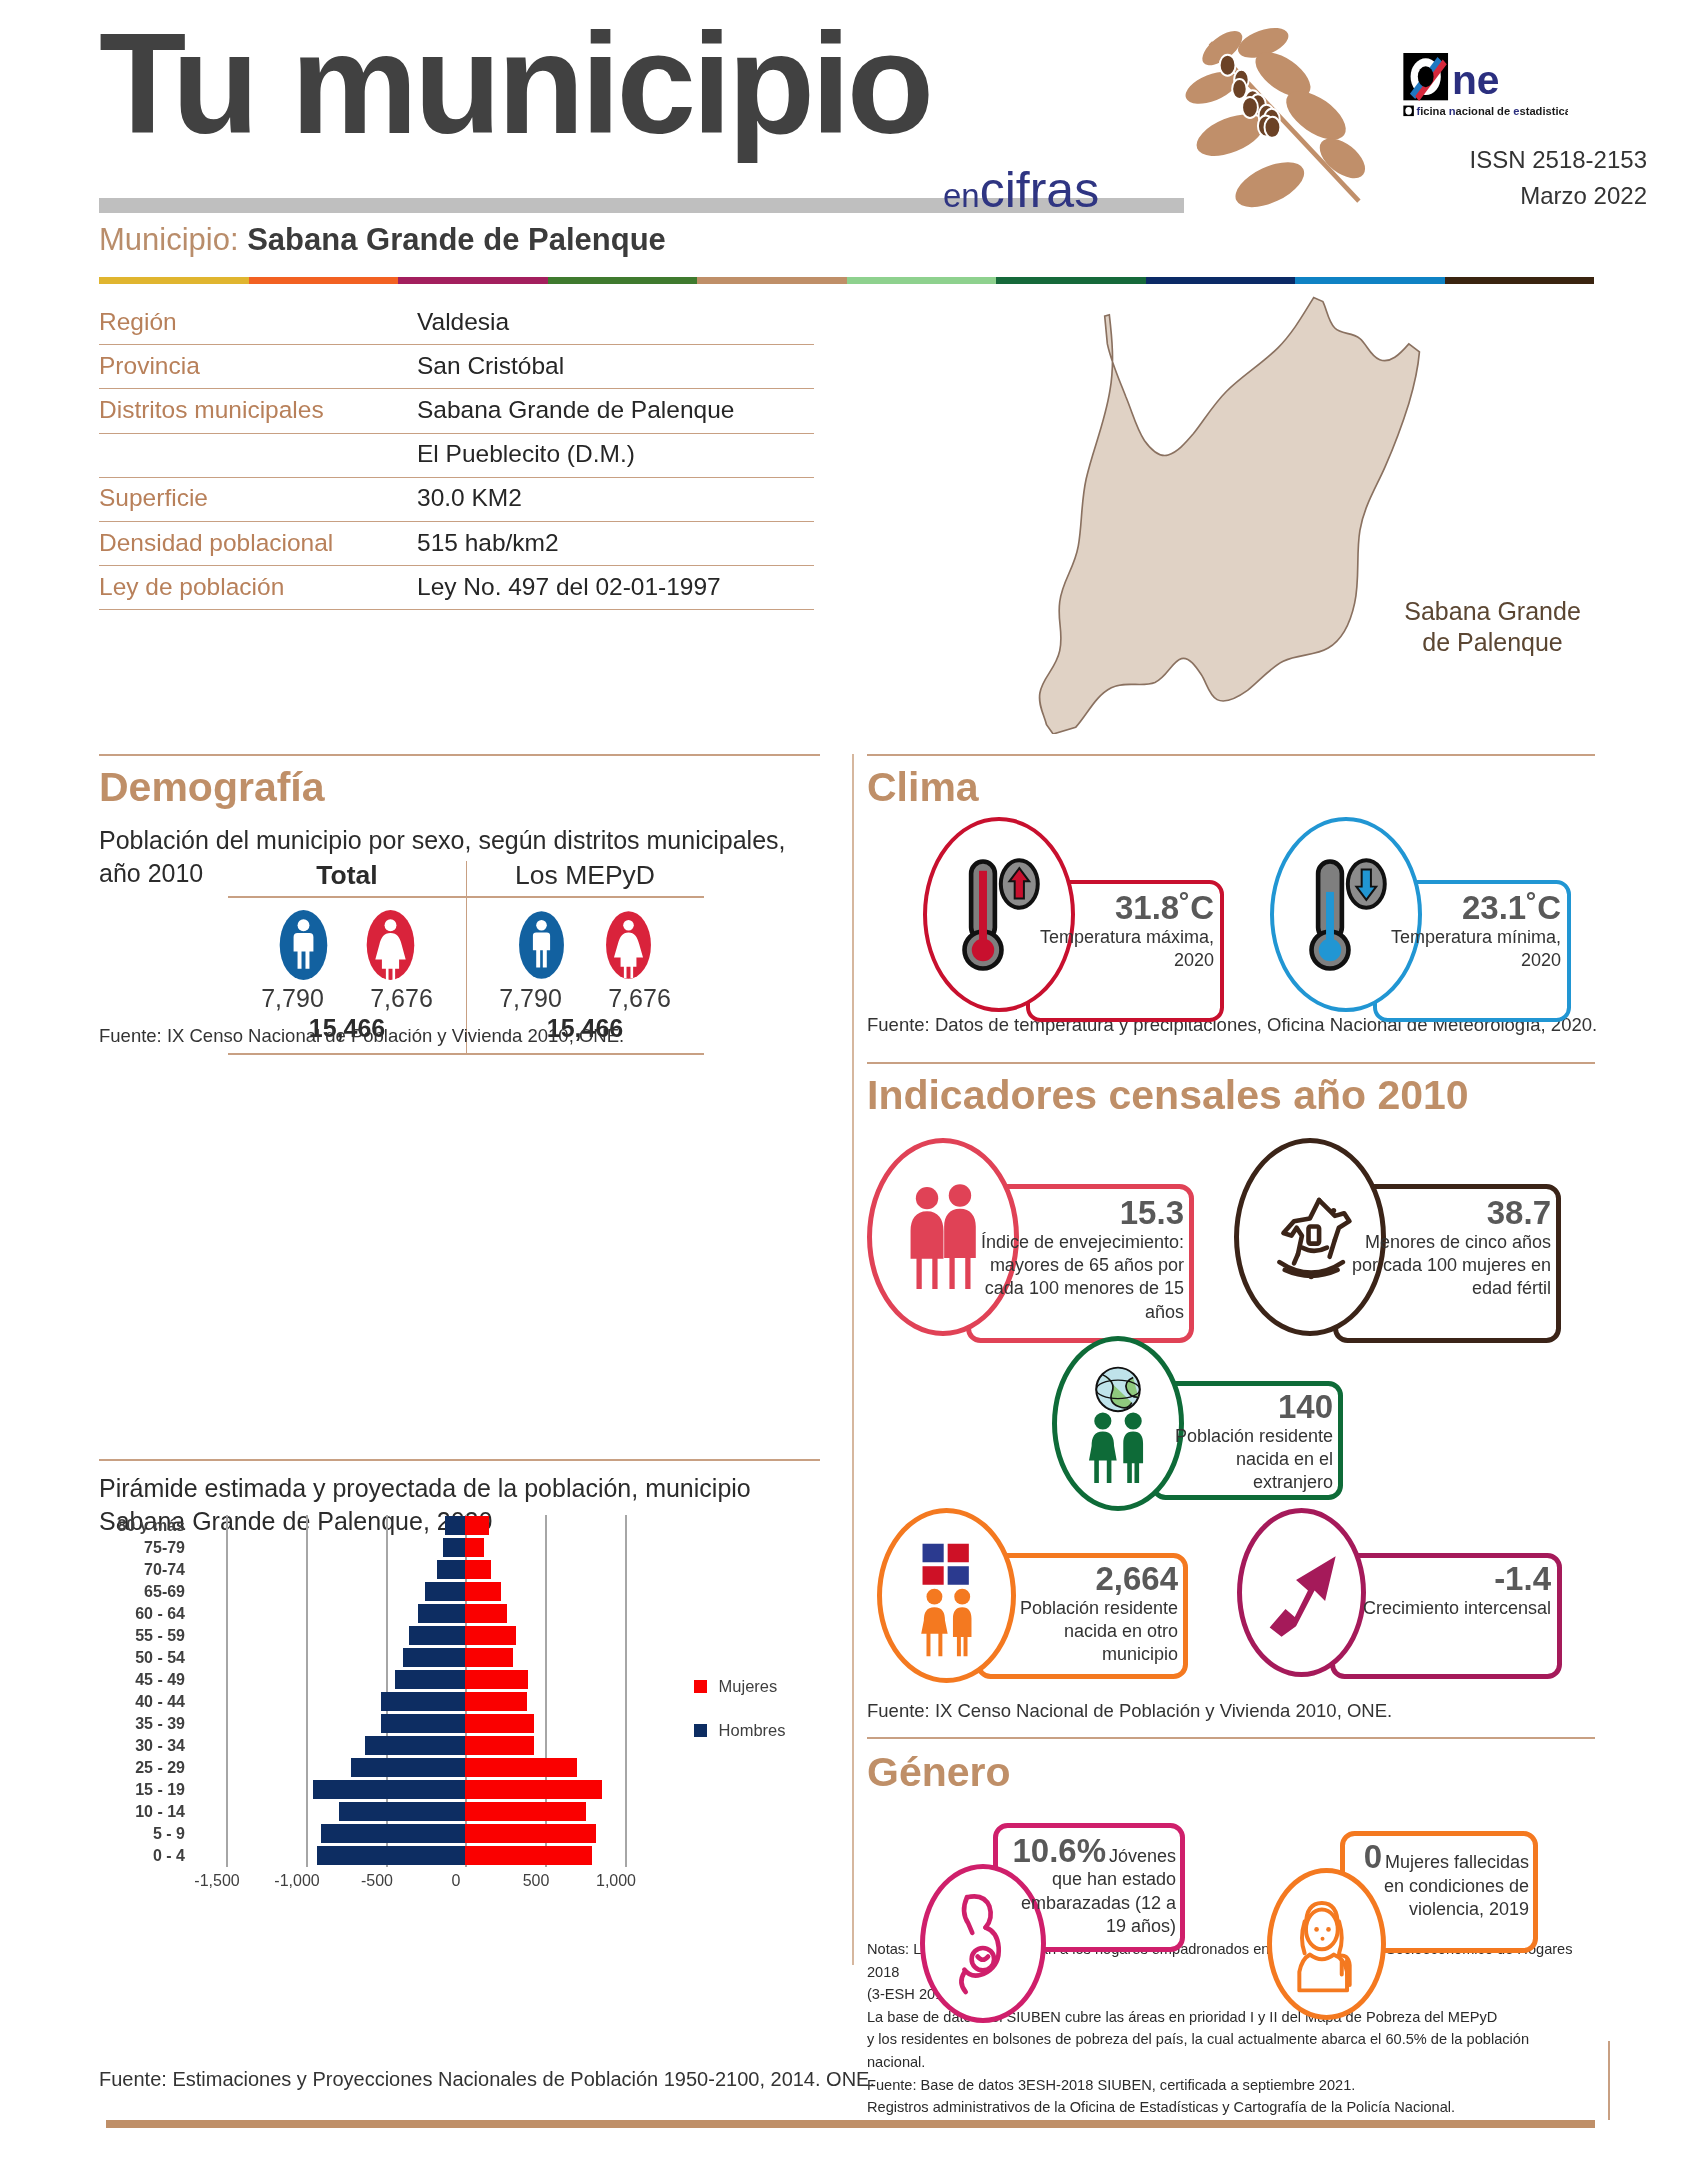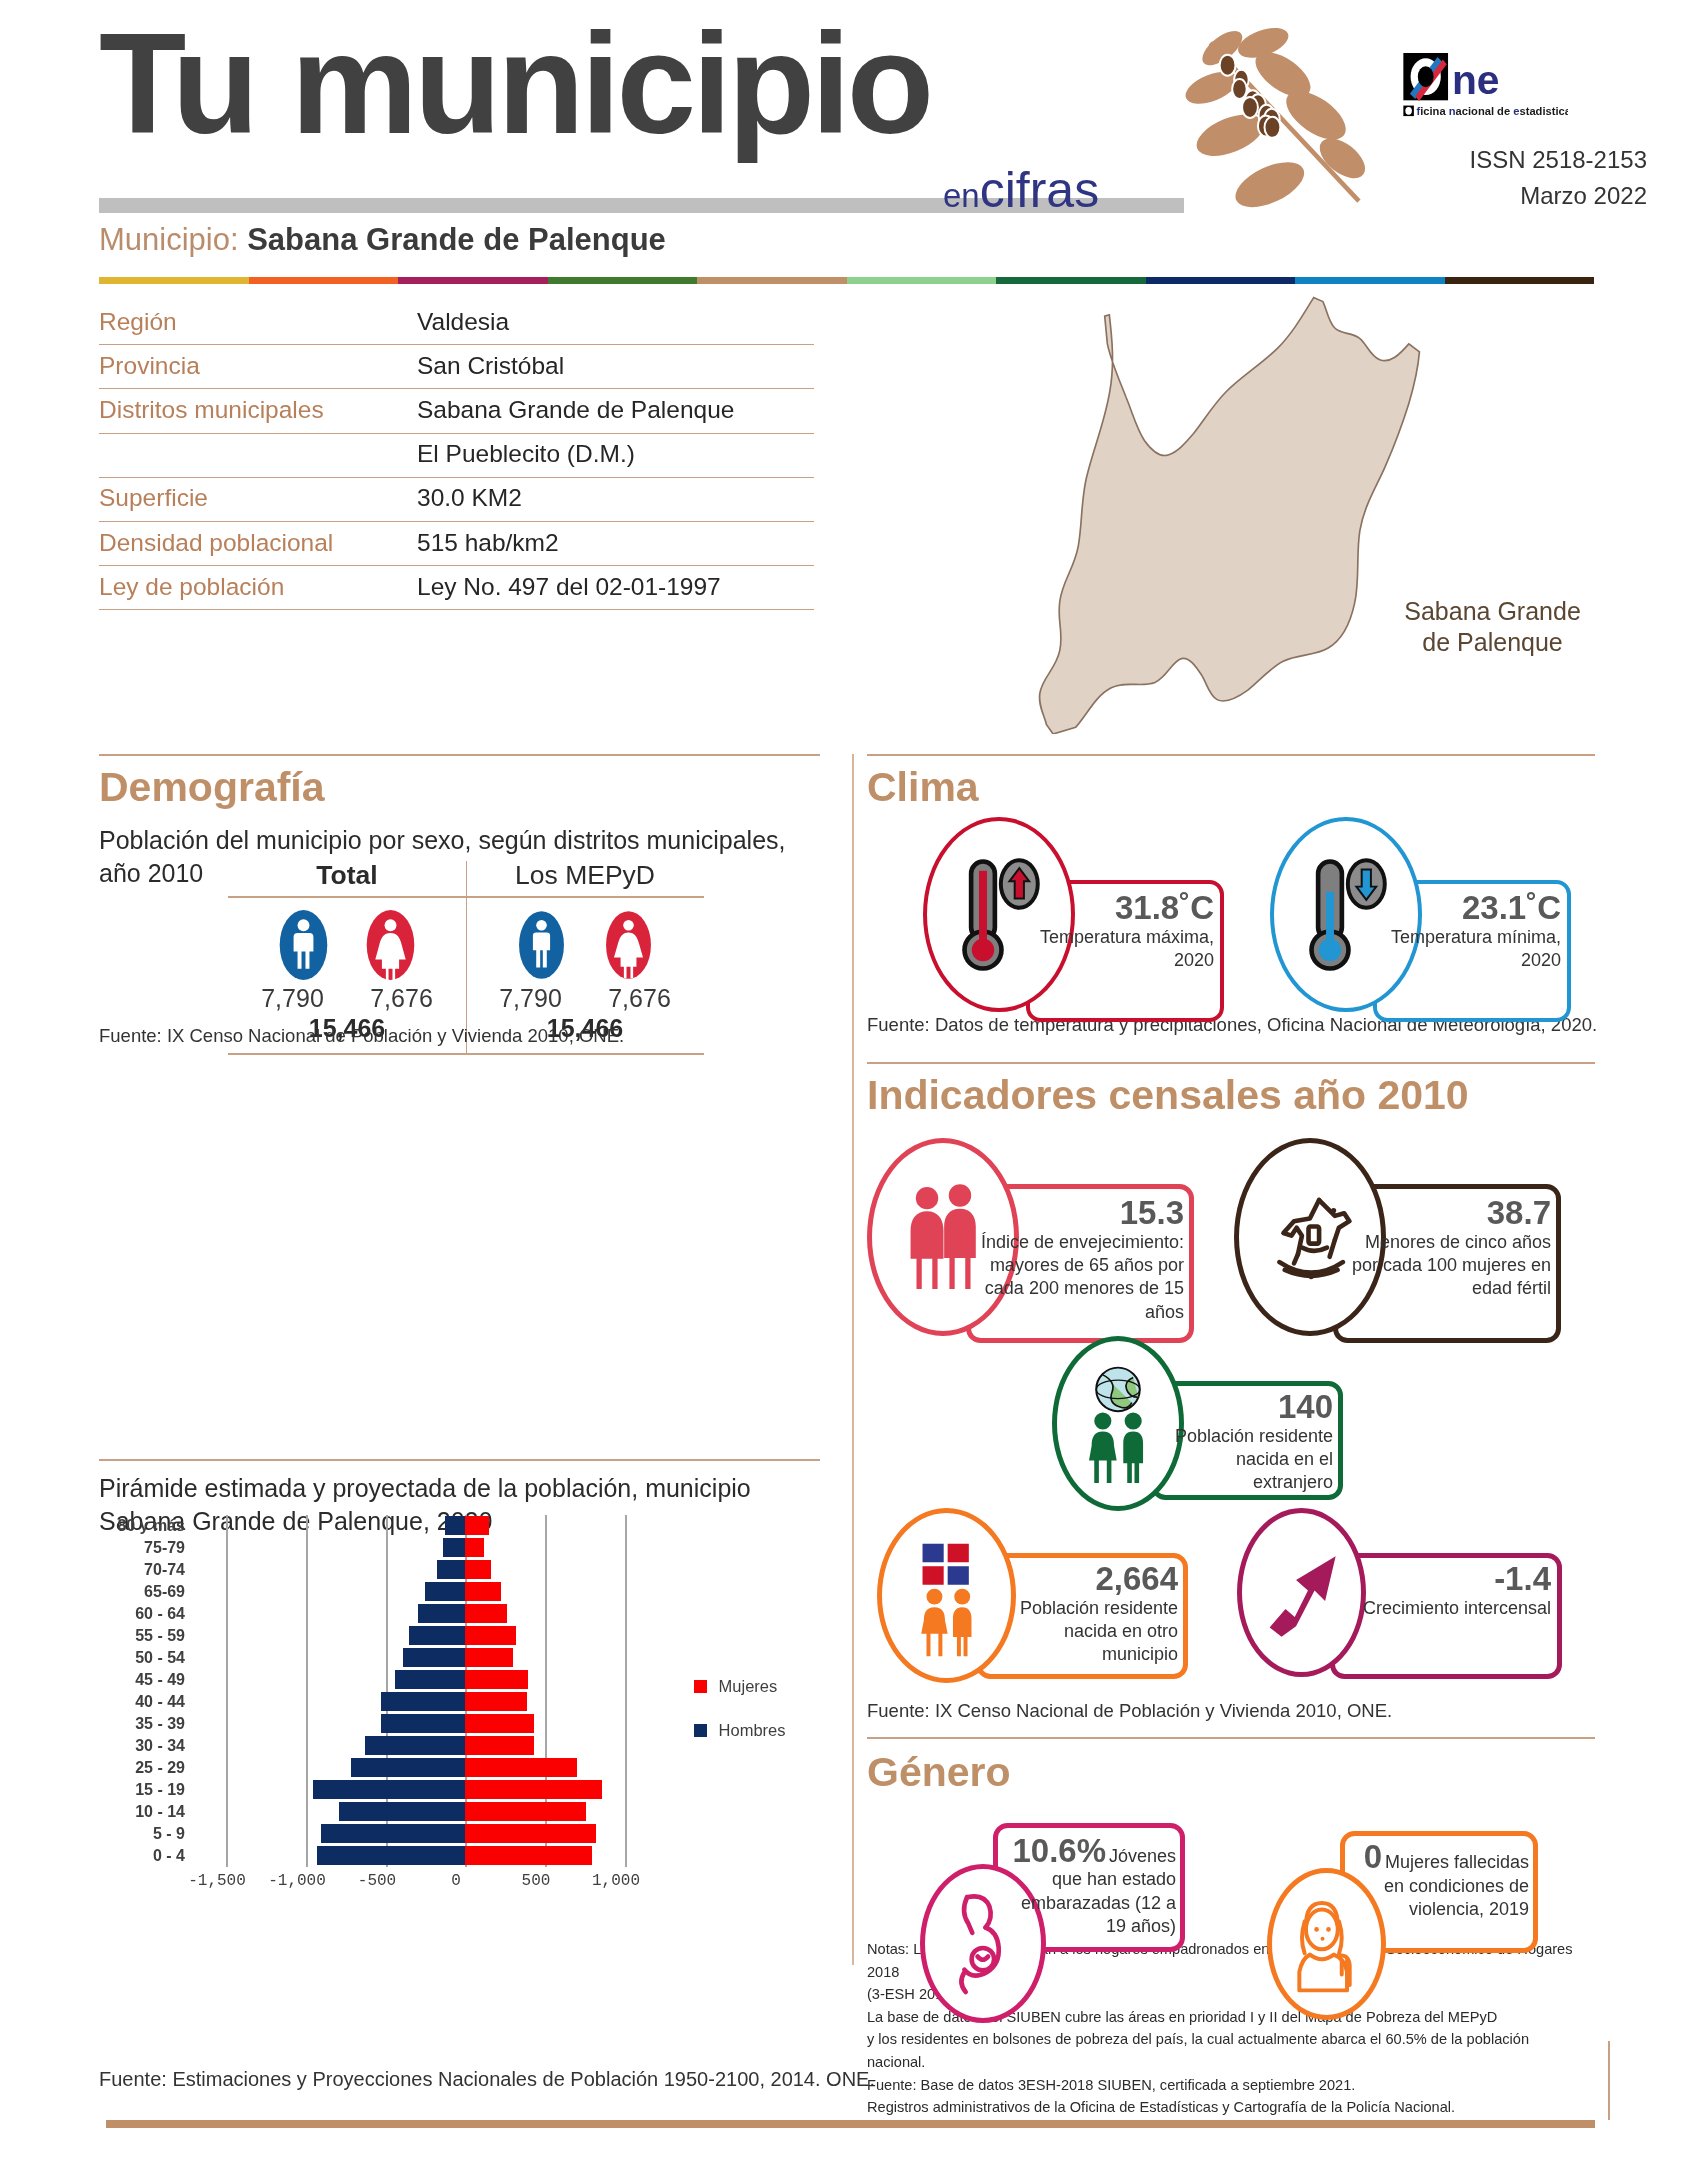--- a/index.html
+++ b/index.html
@@ -70,21 +70,21 @@
   .pic{width:57px;height:74px;}
 
   
   .pyr{position:absolute;left:99px;top:1515px;width:688px;height:463px;}
   .pyr-row{display:flex;align-items:center;height:22px;}
   .pyr-lab{width:86px;text-align:right;padding-right:9.3px;font-size:16px;font-weight:bold;color:#3f3f3f;}
   .pyr-track{position:relative;width:463px;height:22px;}
   .bar-m{position:absolute;top:1.3px;height:19px;background:#0d2d62;}
   .bar-f{position:absolute;top:1.3px;height:19px;background:#fa0000;}
   .grid-v{position:absolute;top:0;bottom:0;width:1.3px;background:#a6a6a6;}
-  .pyr-axis{position:relative;margin-left:86px;width:463px;height:40px;font-family:Liberation Mono, monospace;}
+  .pyr-axis{position:relative;margin-left:86px;width:463px;height:40px;}
   .pyr-axis span{position:absolute;top:5.3px;font-size:16px;color:#3f3f3f;transform:translateX(-50%);}
   .pyr-legend{position:absolute;left:595px;top:162px;font-size:16.5px;color:#3f3f3f;}
   .pyr-legend div{display:flex;align-items:center;gap:12px;margin-bottom:25px;}
   .lgswatch{width:12.6px;height:12.6px;display:inline-block;}
 
   
   .bubble{position:absolute;}
   .bub-oval{position:absolute;left:0;top:0;border-radius:50%;background:#fff;box-sizing:border-box;z-index:3;display:flex;align-items:center;justify-content:center;}
   .bub-box{position:absolute;box-sizing:border-box;background:#fff;z-index:1;}
   .bub-text{position:absolute;z-index:4;text-align:right;box-sizing:border-box;}
@@ -576,21 +576,21 @@
         <g fill="#e04256">
           <circle cx="45" cy="26" r="17"></circle>
           <path d="M45 46 c-17 0 -25 12 -25 30 v42 h9 v46 h8 v-46 h16 v46 h8 v-46 h9 v-42 c0 -18 -8 -30 -25 -30 z"></path>
           <circle cx="95" cy="22" r="17"></circle>
           <path d="M95 42 c-16 0 -24 11 -24 27 v48 h8 v47 h8 v-47 h16 v47 h8 v-47 h8 v-48 c0 -16 -8 -27 -24 -27 z"></path>
         </g>
       </svg>
     </div>
     <div class="bub-text" style="left:112px;top:58px;width:205px;">
       <div class="bub-num">15.3</div>
-      <div class="bub-cap">Índice de envejecimiento: mayores de 65 años por cada 200 menores de 15 años</div>
+      <div class="bub-cap">Índice de envejecimiento: mayores de 65 años por cada 100 menores de 15 años</div>
     </div>
   </div>
 
   <div class="bubble" style="left:1234px;top:1138px;">
     <div class="bub-box" style="left:99px;top:46px;width:228px;height:159px;border:5.3px solid #3b2418;border-radius:14.6px;"></div>
     <div class="bub-oval" style="width:152px;height:198px;border:5.3px solid #3b2418;">
       <svg width="99" height="106" viewBox="0 0 150 160">
         <g fill="none" stroke="#3b2418" stroke-width="7" stroke-linecap="round" stroke-linejoin="round">
           <path d="M88 24 L112 48 L126 44 L134 56 L118 66 L112 84"></path>
           <path d="M88 24 L74 52 L50 56 L34 74 L46 78 L54 66 L62 78 L56 106"></path>

